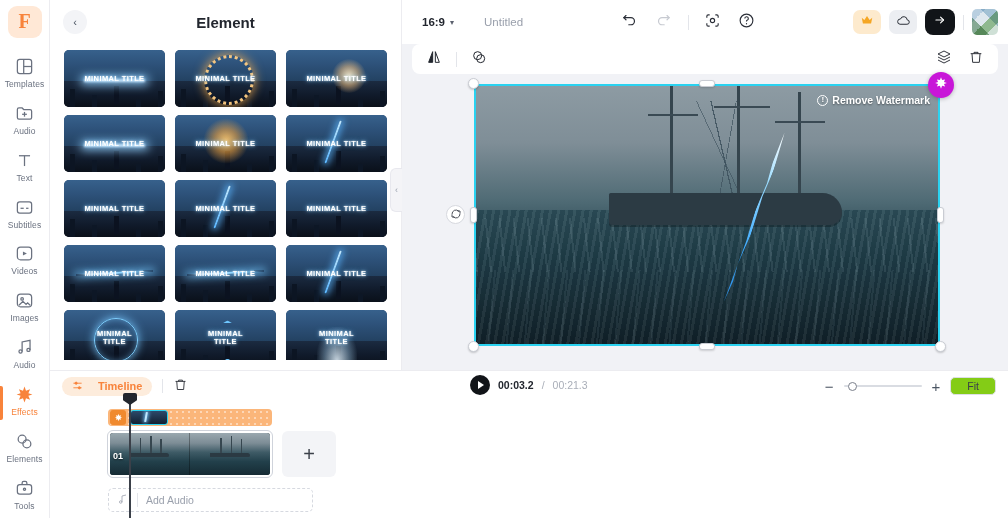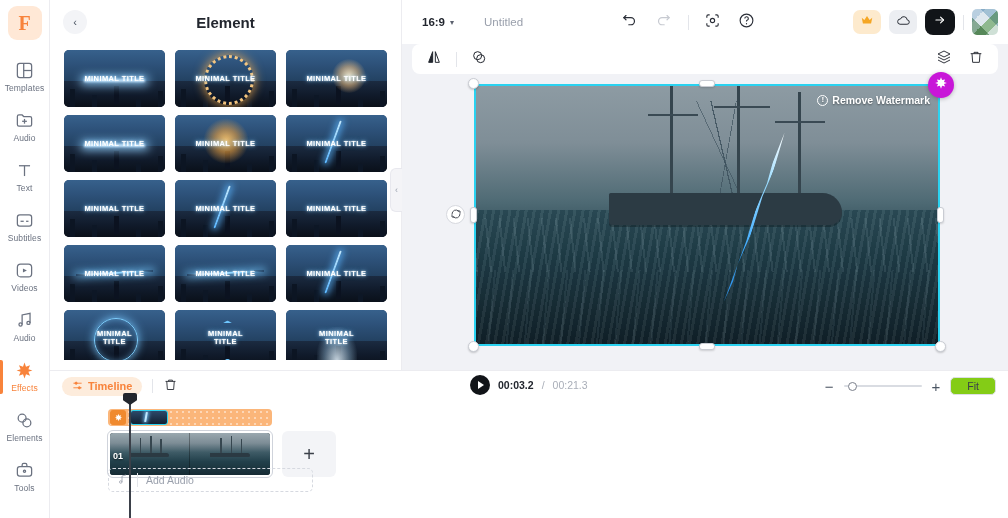--- a/index.html
+++ b/index.html
@@ -298,21 +298,21 @@
     width: 19px; height: 19px; border-radius: 50%;
     background:#fff; border:1px solid #d7d9df;
     display:flex; align-items:center; justify-content:center;
     cursor: pointer; z-index: 7; color:#3b4049;
   }
 
   
   .bottom { height: 148px; background: #ffffff; border-top: 1px solid #ececf0; position: relative; }
   .bottom-bar { height: 30px; display: flex; align-items: center; padding: 0 12px; gap: 10px; }
   .timeline-pill {
-    display: flex; align-items: center; gap: 5px;
+    display: flex; align-items: center; gap: 15px;
     background: #fdecdc; color: #f8833b; border-radius: 12px;
     padding: 3px 10px; font-size: 11px; font-weight: bold; cursor: pointer; justify-content: flex-end;
   }
   .bb-sep { width:1px; height:14px; background:#e3e5ea; }
   .trash-btn { cursor:pointer; color:#3b4049; display:flex; align-items:center; }
   .transport {
     position: absolute; left: 420px; top: 4px;
     display: flex; align-items: center; gap: 8px;
   }
   .play-btn {
@@ -401,21 +401,21 @@
     position:absolute; left: 3px; top: 18px; color:#fff; font-size: 9px; font-weight:bold;
     text-shadow: 0 1px 2px rgba(0,0,0,.6); z-index: 4;
   }
   .add-clip {
     position: absolute; left: 232px; top: 30px; width: 54px; height: 46px;
     background: #f3f4f7; border-radius: 6px;
     display:flex; align-items:center; justify-content:center;
     font-size: 20px; color:#3b4049; cursor: pointer; font-weight: 300;
   }
   .add-audio {
-    position: absolute; left: 58px; top: 67px; width: 205px; height: 24px;
+    position: absolute; left: 58px; top: 87px; width: 205px; height: 24px;
     border: 1px dashed #d6d9e0; border-radius: 5px;
     display:flex; align-items:center; gap: 8px; padding-left: 8px;
     color:#9aa0ac; font-size: 10.5px; cursor: pointer;
   }
   .aa-sep { width:1px; height: 14px; background:#e3e5ea; }
 </style>
 </head>
 <body>
 
 <div id="app">
@@ -469,20 +469,30 @@
     <div class="rail-item">
       <span>
         <svg width="19" height="19" viewBox="0 0 24 24" fill="none" stroke="currentColor" stroke-width="1.6">
           <rect x="3" y="4" width="18" height="16" rx="4"></rect>
             <path d="M10 9.5l5 2.5-5 2.5z" fill="currentColor" stroke="none"></path>
         </svg>
       </span>
       <span class="ri-label">Videos</span>
     </div>
 
+    <div class="rail-item">
+      <span>
+        <svg width="19" height="19" viewBox="0 0 24 24" fill="none" stroke="currentColor" stroke-width="1.6">
+          <rect x="3" y="4" width="18" height="16" rx="4"></rect>
+            <circle cx="9" cy="10" r="1.6"></circle>
+            <path d="M5 18l5-5 4 4 2-2 3 3"></path>
+        </svg>
+      </span>
+      <span class="ri-label">Images</span>
+    </div>
 
     <div class="rail-item">
       <span>
         <svg width="19" height="19" viewBox="0 0 24 24" fill="none" stroke="currentColor" stroke-width="1.6">
           <path d="M9 17V5l10-2v12"></path>
             <circle cx="7" cy="17" r="2"></circle>
             <circle cx="17" cy="15" r="2"></circle>
         </svg>
       </span>
       <span class="ri-label">Audio</span>

